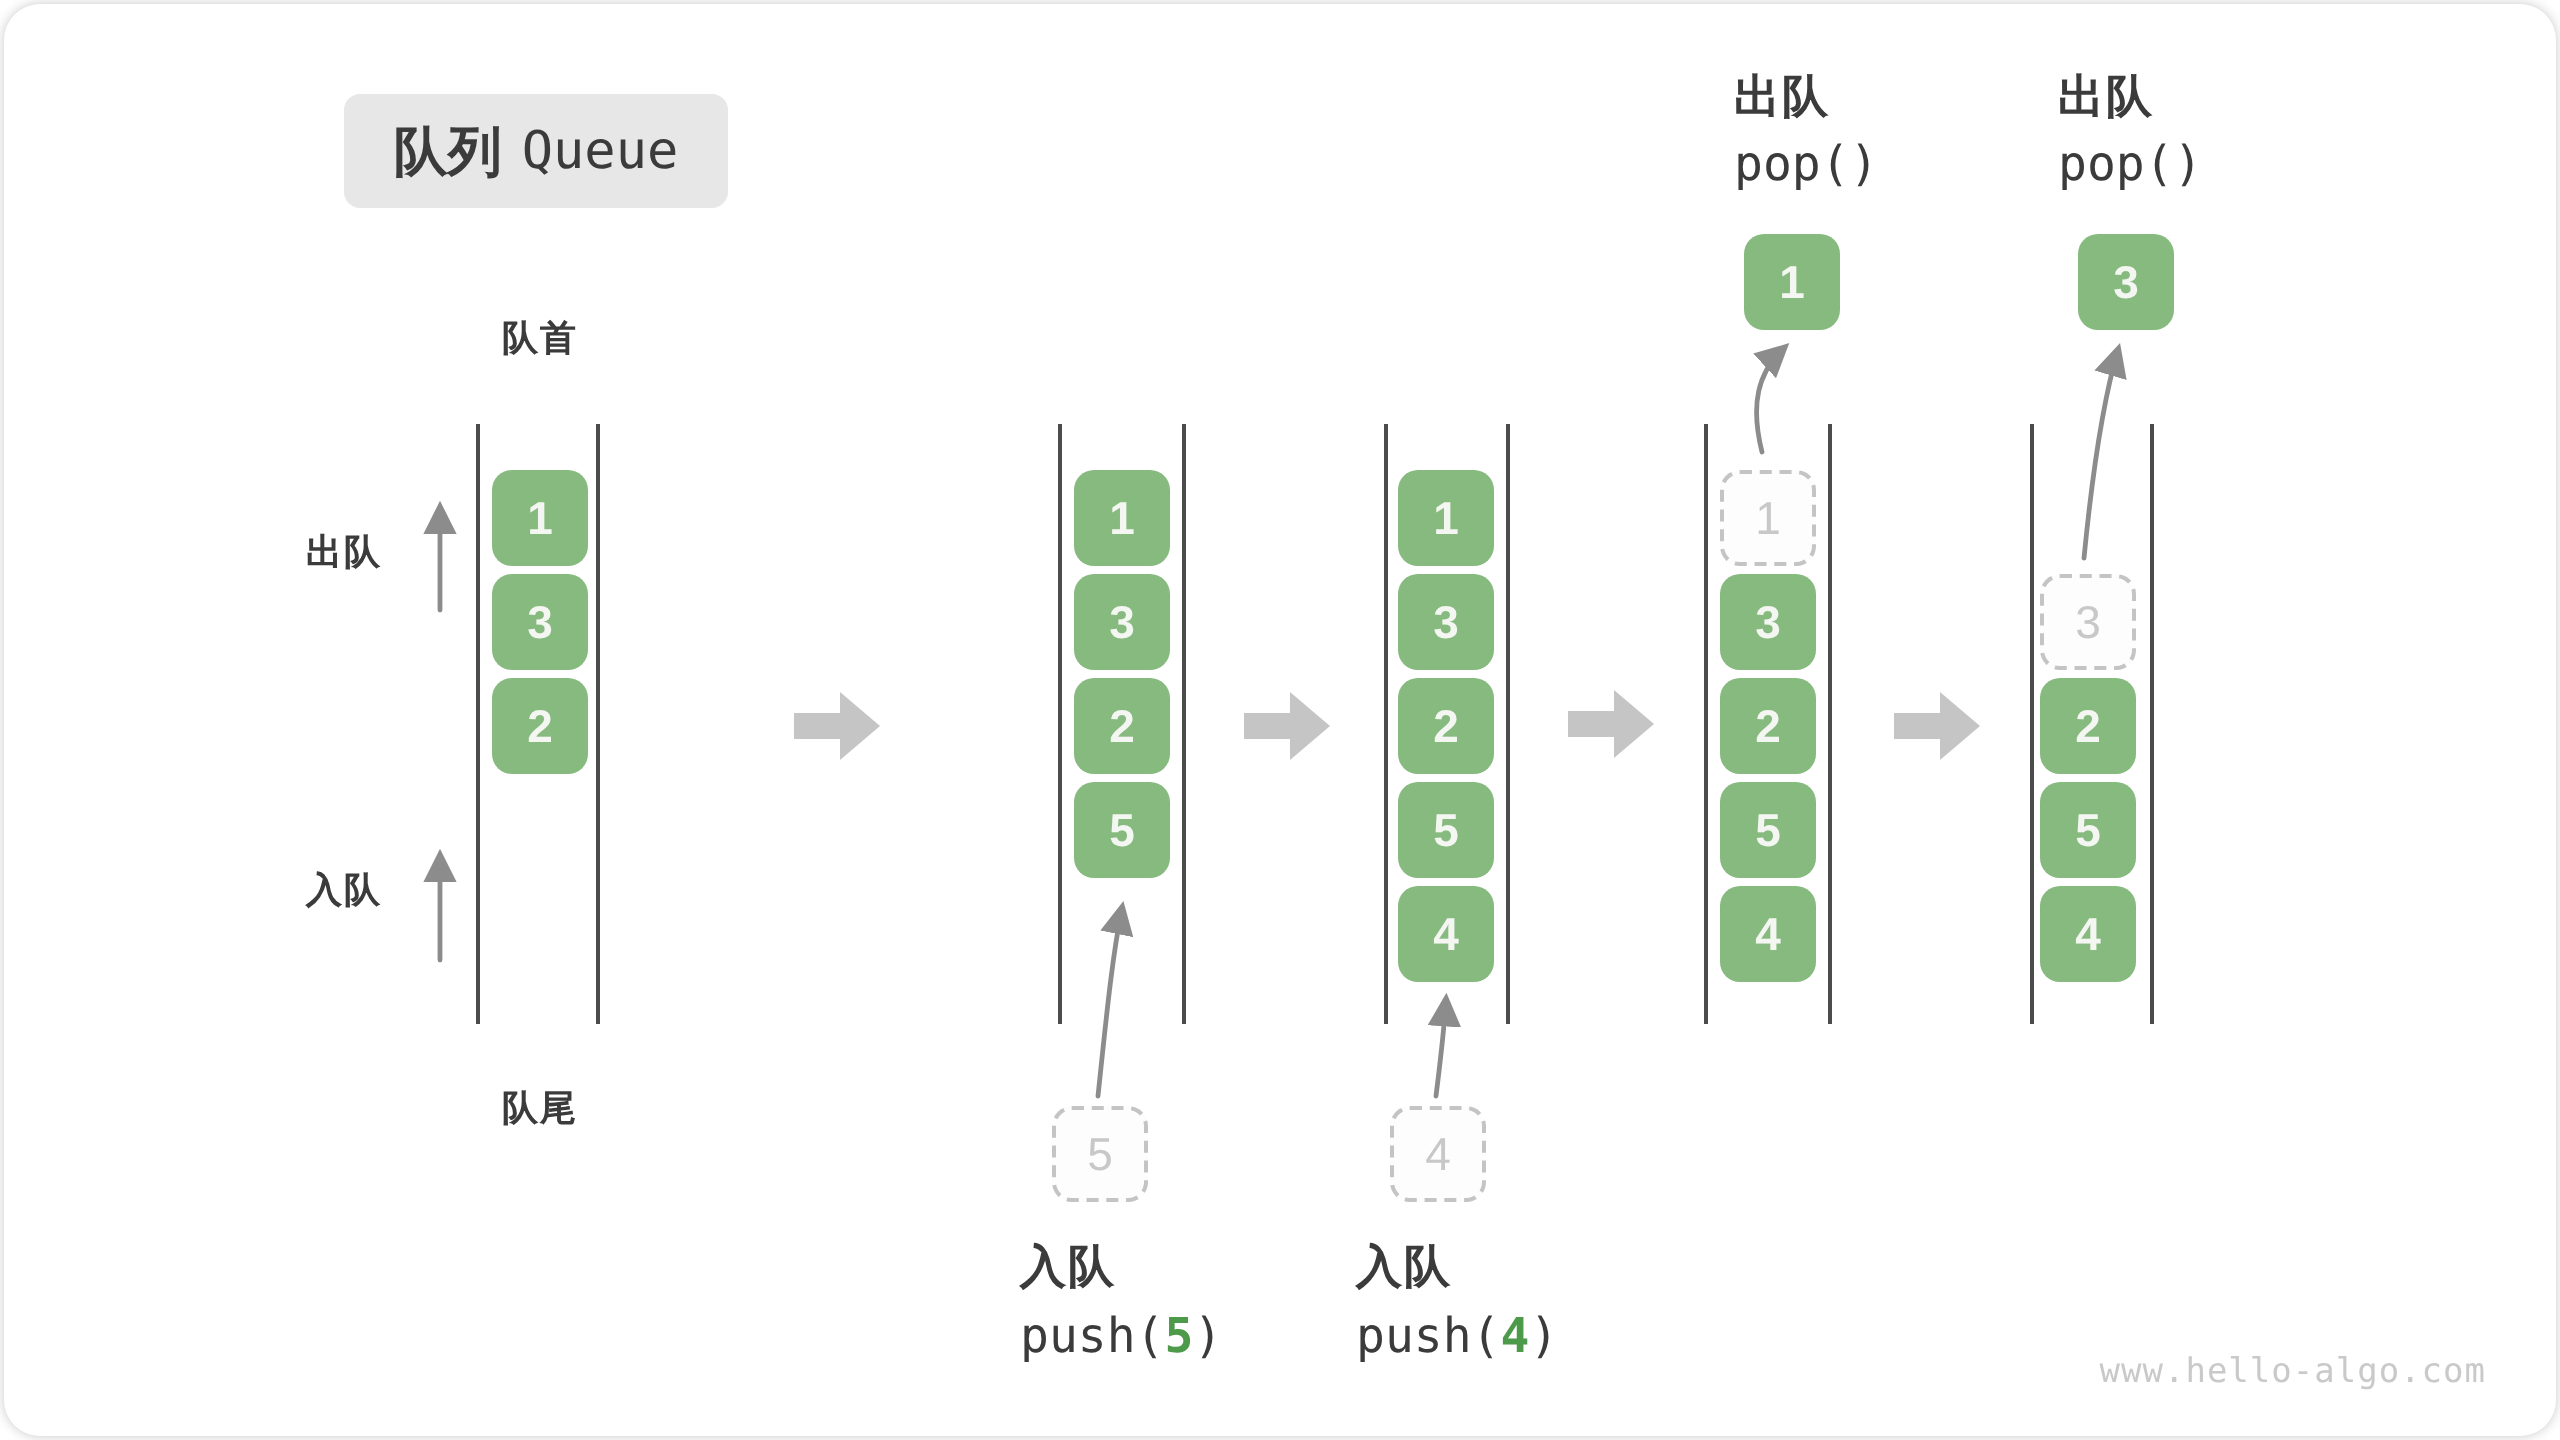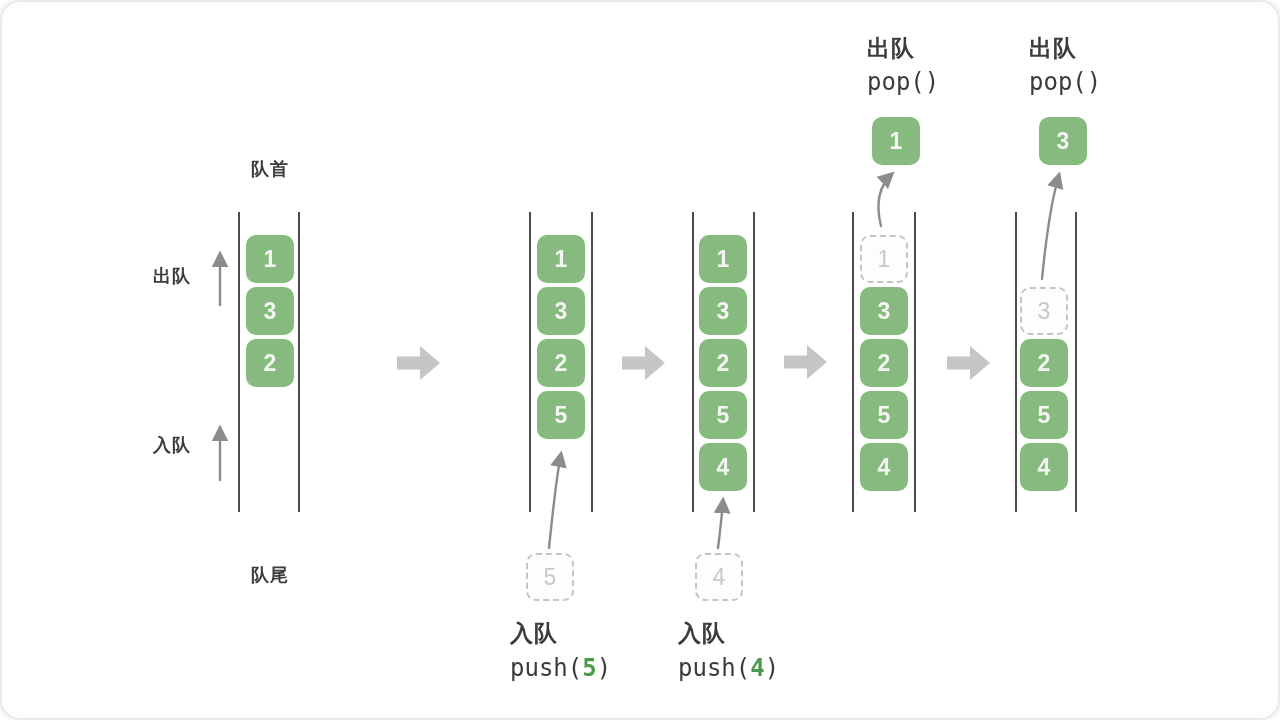--- a/index.html
+++ b/index.html
@@ -55,23 +55,27 @@
     position:absolute; right:35px; bottom:22px;
     font-family:"DejaVu Sans Mono", monospace; font-size:17px;
     color:var(--watermark); letter-spacing:.5px;
   }
 </style>
 </head>
 <body>
 
 <div class="card">
 
+  <div class="title-badge">
+    <span class="title-zh">队列</span>
+    <span class="title-en">Queue</span>
+  </div>
 
   <div class="lbl" style="left:242px; top:155px; width:52px; text-align:center;">队首</div>
-  <div class="lbl" style="left:242px; top:561px; width:52px; text-align:center;">队尾</div>
+  <div class="lbl" style="left:242px; top:540px; width:52px; text-align:center;">队尾</div>
   <div class="lbl" style="left:151px; top:262px;">出队</div>
   <div class="lbl" style="left:151px; top:431px;">入队</div>
 
   <div class="vline" style="left:236px;"></div>
   <div class="vline" style="left:296px;"></div>
   <div class="vline" style="left:527px;"></div>
   <div class="vline" style="left:589px;"></div>
   <div class="vline" style="left:690px;"></div>
   <div class="vline" style="left:751px;"></div>
   <div class="vline" style="left:850px;"></div>
@@ -135,13 +139,14 @@
     <path class="thin-arrow" d="M1040,277 C1044,236 1049,200 1057,173" marker-end="url(#arrowhead)"></path>
 
     <g class="block-arrow">
       <polygon points="0,-6.5 23,-6.5 23,-17 43,0 23,17 23,6.5 0,6.5" transform="translate(395,361)"></polygon>
       <polygon points="0,-6.5 23,-6.5 23,-17 43,0 23,17 23,6.5 0,6.5" transform="translate(620,361)"></polygon>
       <polygon points="0,-6.5 23,-6.5 23,-17 43,0 23,17 23,6.5 0,6.5" transform="translate(782,360)"></polygon>
       <polygon points="0,-6.5 23,-6.5 23,-17 43,0 23,17 23,6.5 0,6.5" transform="translate(945,361)"></polygon>
     </g>
   </svg>
 
+  <div class="watermark">www.hello-algo.com</div>
 </div>
 
 </body></html>

